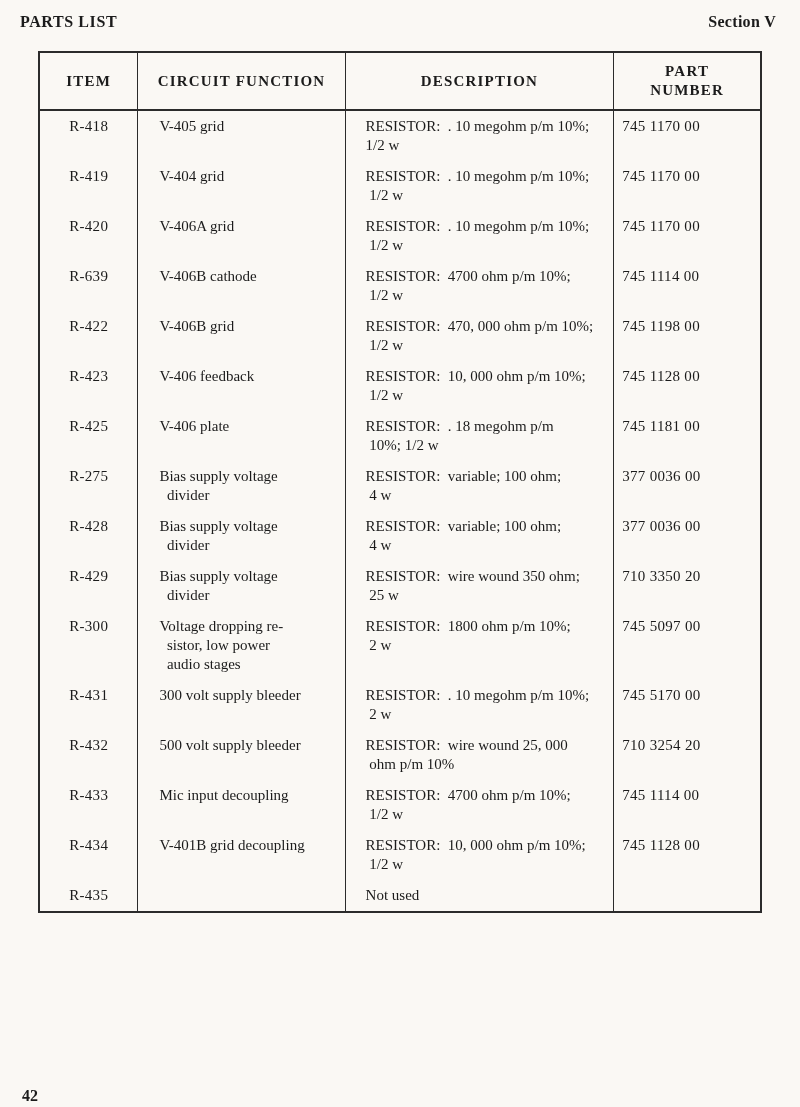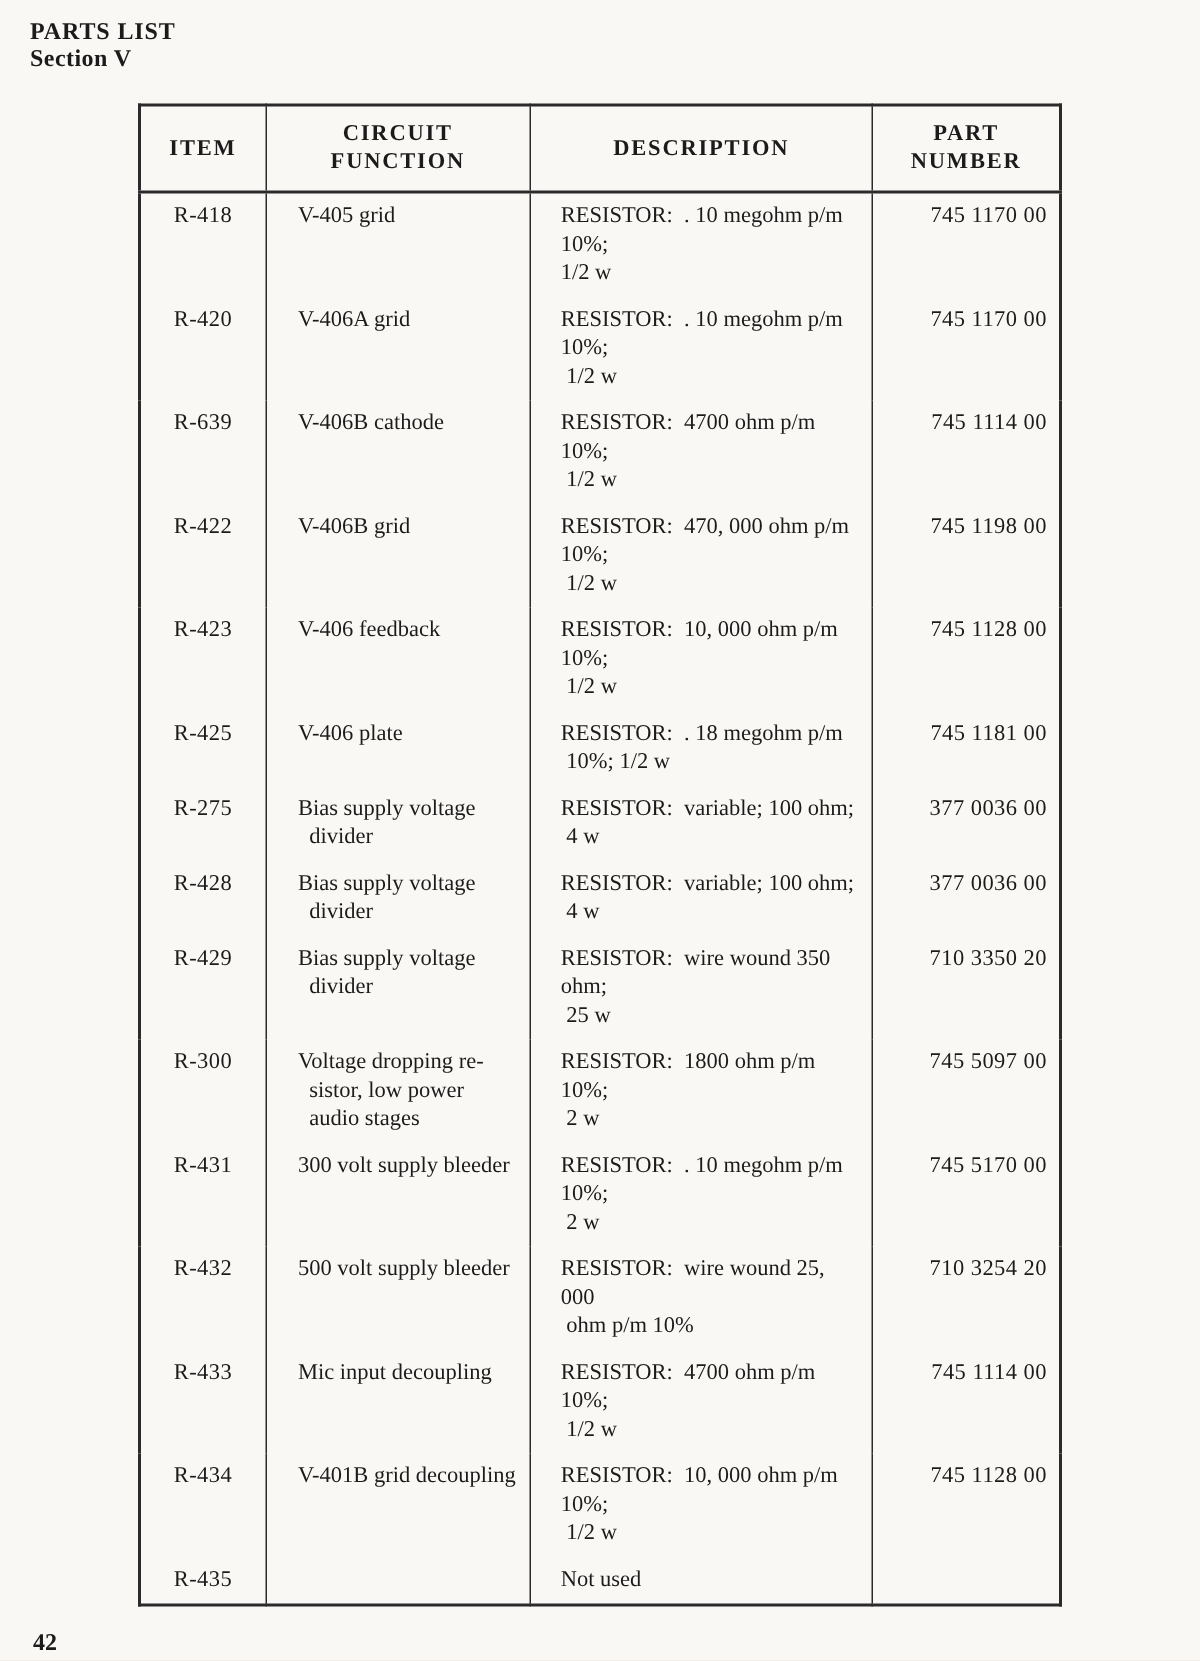--- a/index.html
+++ b/index.html
@@ -16,35 +16,34 @@
     box-sizing: border-box;
     font-family: "Liberation Serif", "DejaVu Serif", serif;
     color: #1b1b1b;
     overflow: hidden;
   }
   .page-header {
     display: flex;
     justify-content: space-between;
     align-items: baseline;
     padding: 13px 24px 0 20px;
-    flex-direction: column;
   }
   .page-header .hdr-left {
     font-size: 16px;
     font-weight: bold;
     letter-spacing: 0.6px;
   }
   .page-header .hdr-right {
     font-size: 16px;
     font-weight: bold;
     letter-spacing: 0.3px;
   }
   table.parts-table {
     margin: 20px auto 0 auto;
-    width: 616px;
+    width: 724px;
     border-collapse: collapse;
     table-layout: fixed;
     border: 2px solid #2b2b2b;
   }
   .parts-table col.c-item  { width: 13.7%; }
   .parts-table col.c-func  { width: 28.7%; }
   .parts-table col.c-desc  { width: 37.2%; }
   .parts-table col.c-part  { width: 20.4%; }
   .parts-table th {
     height: 52px;
@@ -68,21 +67,21 @@
     font-size: 15px;
     line-height: 19px;
   }
   .parts-table td.item-cell {
     text-align: center;
     letter-spacing: 0.3px;
   }
   .parts-table td.func-cell { padding-left: 21px; }
   .parts-table td.desc-cell { padding-left: 20px; }
   .parts-table td.part-cell {
-    text-align: right;
+    text-align: left;
     letter-spacing: 0.3px;
   }
   .cell-line {
     white-space: pre-wrap;
   }
   .page-number {
     position: absolute;
     left: 22px;
     bottom: 2px;
     font-size: 16px;
@@ -121,20 +120,31 @@
     <td class="func-cell">
             <div class="cell-line">V-405 grid</div>
           </td>
     <td class="desc-cell">
             <div class="cell-line">RESISTOR:  . 10 megohm p/m 10%;</div>
             <div class="cell-line">1/2 w</div>
           </td>
     <td class="part-cell">745 1170 00</td>
   </tr>
         <tr>
+    <td class="item-cell">R-419</td>
+    <td class="func-cell">
+            <div class="cell-line">V-404 grid</div>
+          </td>
+    <td class="desc-cell">
+            <div class="cell-line">RESISTOR:  . 10 megohm p/m 10%;</div>
+            <div class="cell-line"> 1/2 w</div>
+          </td>
+    <td class="part-cell">745 1170 00</td>
+  </tr>
+        <tr>
     <td class="item-cell">R-420</td>
     <td class="func-cell">
             <div class="cell-line">V-406A grid</div>
           </td>
     <td class="desc-cell">
             <div class="cell-line">RESISTOR:  . 10 megohm p/m 10%;</div>
             <div class="cell-line"> 1/2 w</div>
           </td>
     <td class="part-cell">745 1170 00</td>
   </tr>

